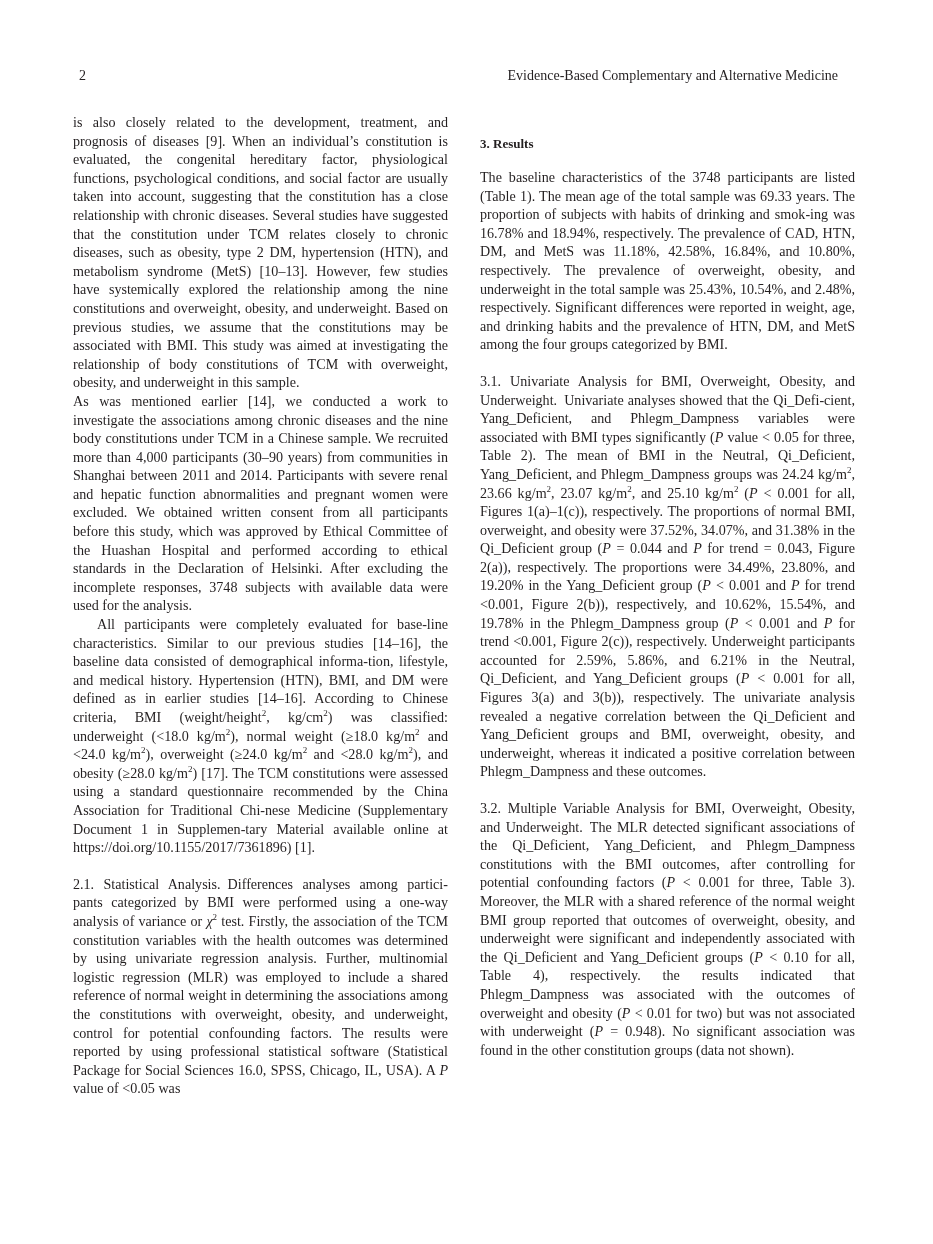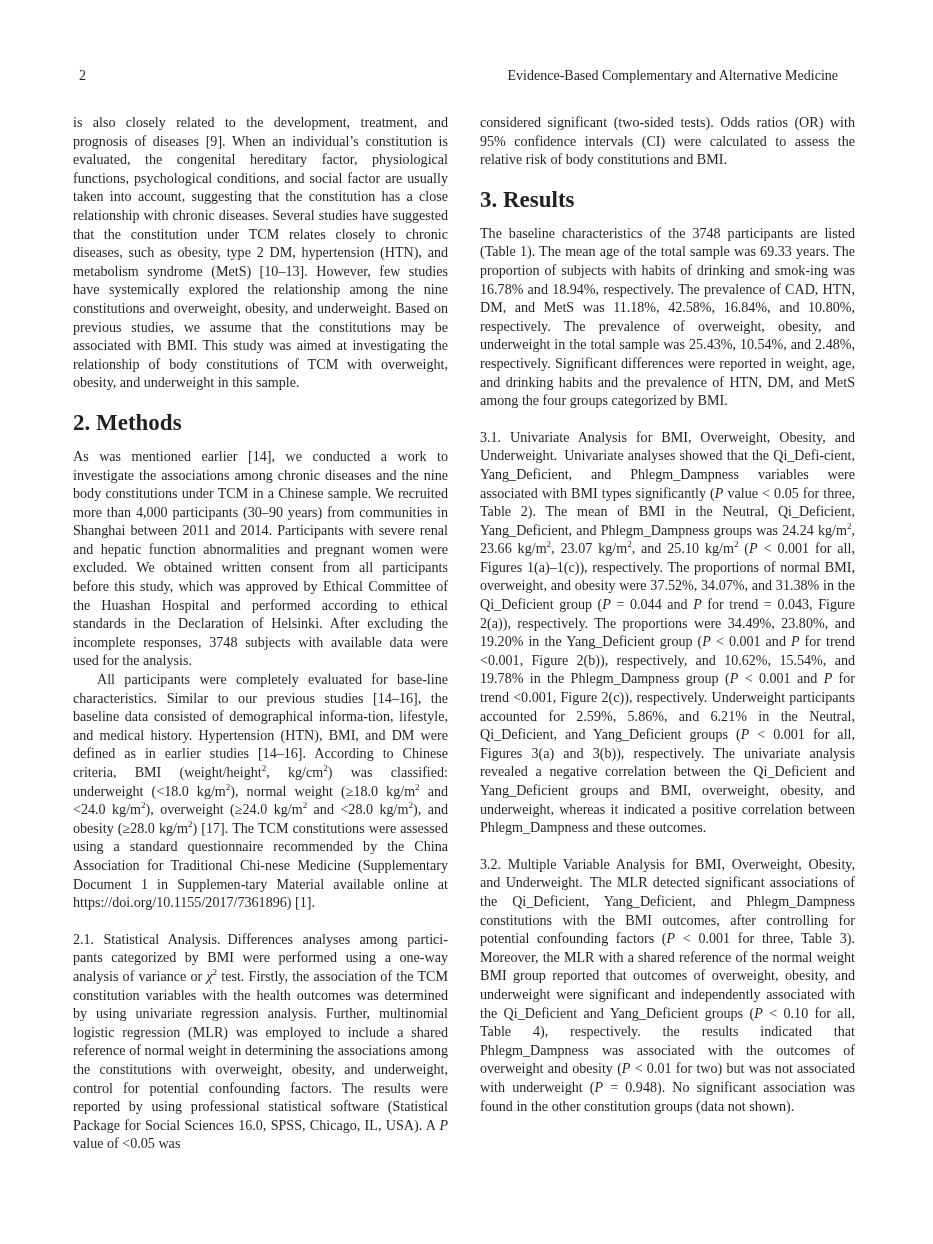--- a/index.html
+++ b/index.html
@@ -17,50 +17,48 @@
     .col {
       position: absolute; top: 113px; width: 375px;
       font-size: 14.1px; line-height: 18.6px;
       text-align: justify; hyphens: manual;
     }
     .col-left { left: 73px; }
     .col-right { left: 480px; }
     p { margin: 0; }
     p.indent { text-indent: 24px; }
     h2.section {
-      font-size: 23px; font-weight: bold; margin: 20px 0 13px 0; line-height: 22px; font-family: Liberation Serif, serif;
+      font-size: 13px; font-weight: bold; margin: 20px 0 13px 0; line-height: 22px; font-family: Liberation Serif, serif;
     }
     .sub-head { }
     .gap { height: 18px; }
     sup { font-size: 9px; line-height: 0; vertical-align: 6px; }
     i.var { font-style: italic; }
   </style>
 </head>
 <body>
 
 <div class="running-head">
   <span class="page-num">2</span>
   <span class="journal">Evidence-Based Complementary and Alternative Medicine</span>
 </div>
 
 <div class="col col-left">
   <p>is also closely related to the development, treatment, and prognosis of diseases [9]. When an individual’s constitution is evaluated, the congenital hereditary factor, physiological functions, psychological conditions, and social factor are usually taken into account, suggesting that the constitution has a close relationship with chronic diseases. Several studies have suggested that the constitution under TCM relates closely to chronic diseases, such as obesity, type 2 DM, hypertension (HTN), and metabolism syndrome (MetS) [10–13]. However, few studies have systemically explored the relationship among the nine constitutions and overweight, obesity, and underweight. Based on previous studies, we assume that the constitutions may be associated with BMI. This study was aimed at investigating the relationship of body constitutions of TCM with overweight, obesity, and underweight in this sample.</p>
 
-  <h2 class="section">2. Methods</h2>
 
   <p>As was mentioned earlier [14], we conducted a work to investigate the associations among chronic diseases and the nine body constitutions under TCM in a Chinese sample. We recruited more than 4,000 participants (30–90 years) from communities in Shanghai between 2011 and 2014. Participants with severe renal and hepatic function abnormalities and pregnant women were excluded. We obtained written consent from all participants before this study, which was approved by Ethical Committee of the Huashan Hospital and performed according to ethical standards in the Declaration of Helsinki. After excluding the incomplete responses, 3748 subjects with available data were used for the analysis.</p>
   <p class="indent">All participants were completely evaluated for base-line characteristics. Similar to our previous studies [14–16], the baseline data consisted of demographical informa-tion, lifestyle, and medical history. Hypertension (HTN), BMI, and DM were defined as in earlier studies [14–16]. According to Chinese criteria, BMI (weight/height<sup>2</sup>, kg/cm<sup>2</sup>) was classified: underweight (&lt;18.0 kg/m<sup>2</sup>), normal weight (≥18.0 kg/m<sup>2</sup> and &lt;24.0 kg/m<sup>2</sup>), overweight (≥24.0 kg/m<sup>2</sup> and &lt;28.0 kg/m<sup>2</sup>), and obesity (≥28.0 kg/m<sup>2</sup>) [17]. The TCM constitutions were assessed using a standard questionnaire recommended by the China Association for Traditional Chi-nese Medicine (Supplementary Document 1 in Supplemen-tary Material available online at https://doi.org/10.1155/2017/7361896) [1].</p>
 
   <div class="gap"></div>
 
   <p><span class="sub-head">2.1. Statistical Analysis.</span> <span>Differences analyses among partici-pants categorized by BMI were performed using a one-way analysis of variance or <i class="var">χ</i><sup>2</sup> test. Firstly, the association of the TCM constitution variables with the health outcomes was determined by using univariate regression analysis. Further, multinomial logistic regression (MLR) was employed to include a shared reference of normal weight in determining the associations among the constitutions with overweight, obesity, and underweight, control for potential confounding factors. The results were reported by using professional statistical software (Statistical Package for Social Sciences 16.0, SPSS, Chicago, IL, USA). A <i class="var">P</i> value of &lt;0.05 was</span></p>
 </div>
 
 <div class="col col-right">
-  <p>considered significant (two-sided tests). Odds ratios (OR) with 95% confidence intervals (CI) were calculated to assess the relative risk of body constitutions and BMI.</p>
 
   <h2 class="section">3. Results</h2>
 
   <p>The baseline characteristics of the 3748 participants are listed (Table 1). The mean age of the total sample was 69.33 years. The proportion of subjects with habits of drinking and smok-ing was 16.78% and 18.94%, respectively. The prevalence of CAD, HTN, DM, and MetS was 11.18%, 42.58%, 16.84%, and 10.80%, respectively. The prevalence of overweight, obesity, and underweight in the total sample was 25.43%, 10.54%, and 2.48%, respectively. Significant differences were reported in weight, age, and drinking habits and the prevalence of HTN, DM, and MetS among the four groups categorized by BMI.</p>
 
   <div class="gap"></div>
 
   <p><span class="sub-head">3.1. Univariate Analysis for BMI, Overweight, Obesity, and Underweight.</span> <span>Univariate analyses showed that the Qi_Defi-cient, Yang_Deficient, and Phlegm_Dampness variables were associated with BMI types significantly (<i class="var">P</i> value &lt; 0.05 for three, Table 2). The mean of BMI in the Neutral, Qi_Deficient, Yang_Deficient, and Phlegm_Dampness groups was 24.24 kg/m<sup>2</sup>, 23.66 kg/m<sup>2</sup>, 23.07 kg/m<sup>2</sup>, and 25.10 kg/m<sup>2</sup> (<i class="var">P</i> &lt; 0.001 for all, Figures 1(a)–1(c)), respectively. The proportions of normal BMI, overweight, and obesity were 37.52%, 34.07%, and 31.38% in the Qi_Deficient group (<i class="var">P</i> = 0.044 and <i class="var">P</i> for trend = 0.043, Figure 2(a)), respectively. The proportions were 34.49%, 23.80%, and 19.20% in the Yang_Deficient group (<i class="var">P</i> &lt; 0.001 and <i class="var">P</i> for trend &lt;0.001, Figure 2(b)), respectively, and 10.62%, 15.54%, and 19.78% in the Phlegm_Dampness group (<i class="var">P</i> &lt; 0.001 and <i class="var">P</i> for trend &lt;0.001, Figure 2(c)), respectively. Underweight participants accounted for 2.59%, 5.86%, and 6.21% in the Neutral, Qi_Deficient, and Yang_Deficient groups (<i class="var">P</i> &lt; 0.001 for all, Figures 3(a) and 3(b)), respectively. The univariate analysis revealed a negative correlation between the Qi_Deficient and Yang_Deficient groups and BMI, overweight, obesity, and underweight, whereas it indicated a positive correlation between Phlegm_Dampness and these outcomes.</span></p>
 
   <div class="gap"></div>

